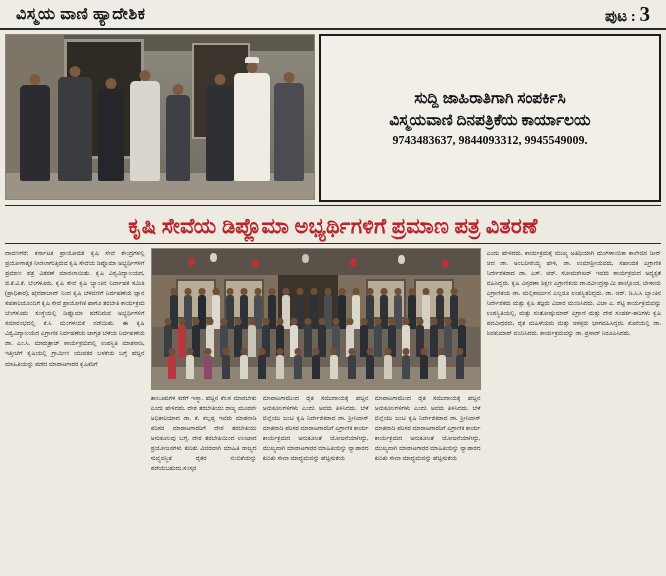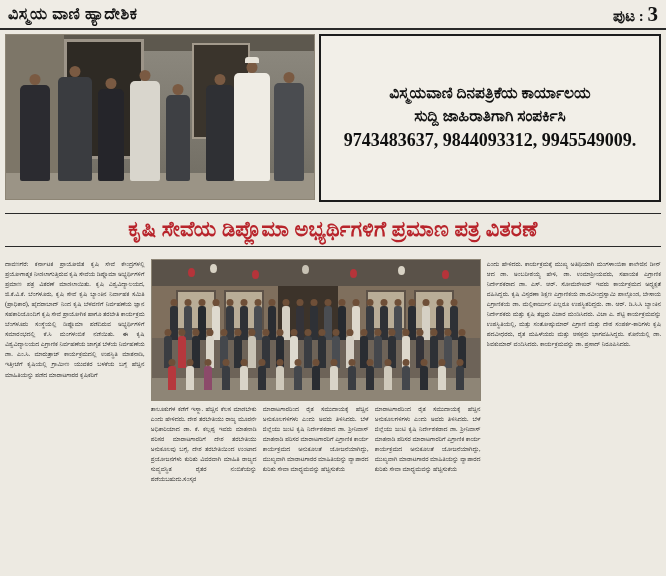--- a/index.html
+++ b/index.html
@@ -24,21 +24,21 @@
   }
 
   
   .masthead {
     position: relative;
     height: 30px;
     border-bottom: 2px solid #2a2a2a;
     display: flex;
     align-items: center;
     justify-content: space-between;
-    padding: 0 8px;
+    padding: 0 16px;
     background: #efece5;
   }
   .masthead-title {
     font-family: "Liberation Serif", serif;
     font-weight: bold;
     font-size: 16px;
     letter-spacing: 0.5px;
     color: #141414;
     white-space: nowrap;
   }
@@ -84,28 +84,28 @@
   .ad-line {
     font-family: "Liberation Serif", serif;
     font-weight: bold;
     color: #101010;
     white-space: nowrap;
   }
   .ad-l1 { font-size: 15.5px; }
   .ad-l2 { font-size: 15.5px; }
   .ad-l3 { font-size: 12.5px; }
   .ad-l4 { font-size: 12.5px; }
-  .ad-l5 { font-size: 18px; }
+  .ad-l5 { font-size: 12px; }
 
   
   .headline-wrap {
     border-top: 1px solid #2a2a2a;
     border-bottom: 1px solid #2a2a2a;
-    padding: 3px 0 4px 0;
-    margin: 8px 5px;
+    padding: 8px 0 4px 0;
+    margin: 0 5px;
     text-align: center;
   }
   .headline {
     font-family: "Liberation Serif", serif;
     font-weight: bold;
     font-size: 21px;
     color: #b8242b;
     letter-spacing: 0.2px;
     white-space: nowrap;
   }
@@ -231,22 +231,22 @@
       <div class="fig" style="left:228px;width:36px;height:108px;background:#efece4;">
           <span class="head"></span>
           <span class="cap"></span>
         </div>
       <div class="fig" style="left:268px;width:30px;height:98px;background:#4a4c50;">
           <span class="head"></span>
         </div>
     </div>
 
     <div class="ad-box">
+      <div class="ad-line ad-l1">ಸುದ್ದಿ ಜಾಹಿರಾತಿಗಾಗಿ ಸಂಪರ್ಕಿಸಿ</div>
       <div class="ad-line ad-l2">ವಿಸ್ಮಯವಾಣಿ ದಿನಪತ್ರಿಕೆಯ ಕಾರ್ಯಾಲಯ</div>
-      <div class="ad-line ad-l1">ಸುದ್ದಿ ಜಾಹಿರಾತಿಗಾಗಿ ಸಂಪರ್ಕಿಸಿ</div>
       <div class="ad-line ad-l5">9743483637, 9844093312, 9945549009.</div>
     </div>
   </div>
 
   <div class="headline-wrap">
     <div class="headline">ಕೃಷಿ ಸೇವೆಯ ಡಿಪ್ಲೊಮಾ ಅಭ್ಯರ್ಥಿಗಳಿಗೆ ಪ್ರಮಾಣ ಪತ್ರ ವಿತರಣೆ</div>
   </div>
 
   <div class="body-area">
 

